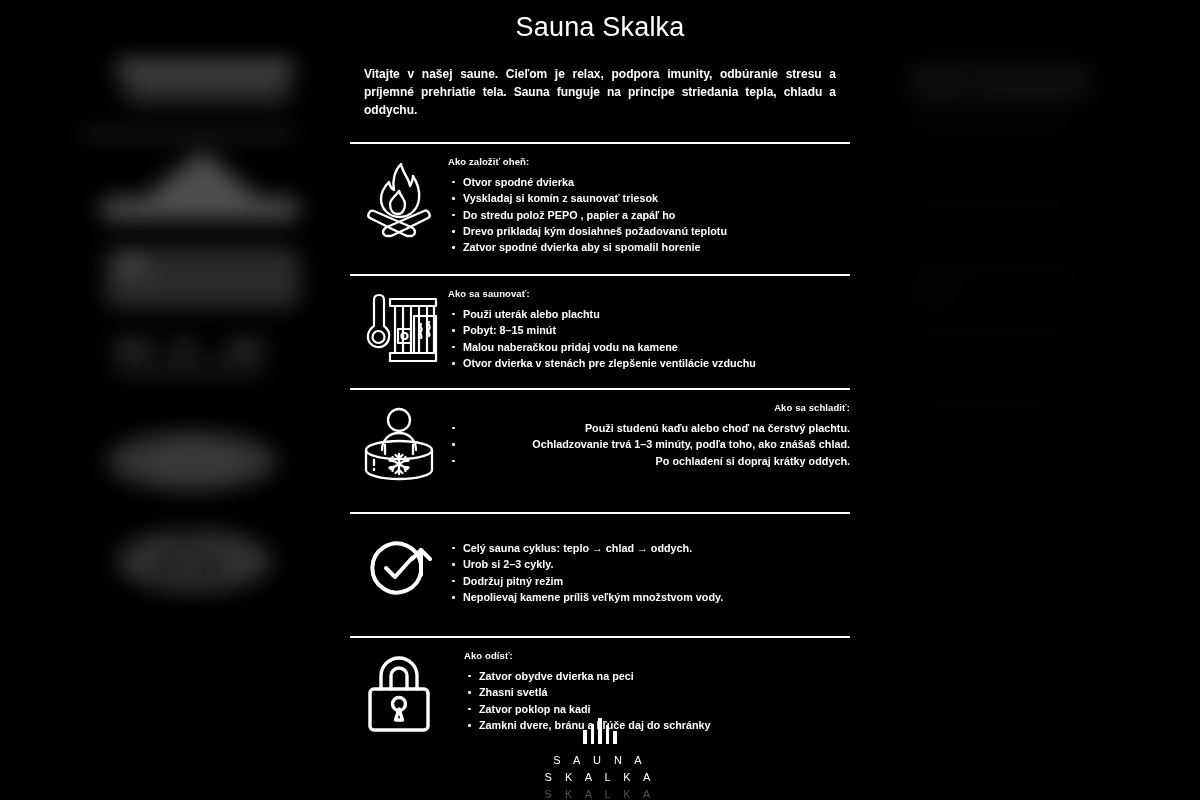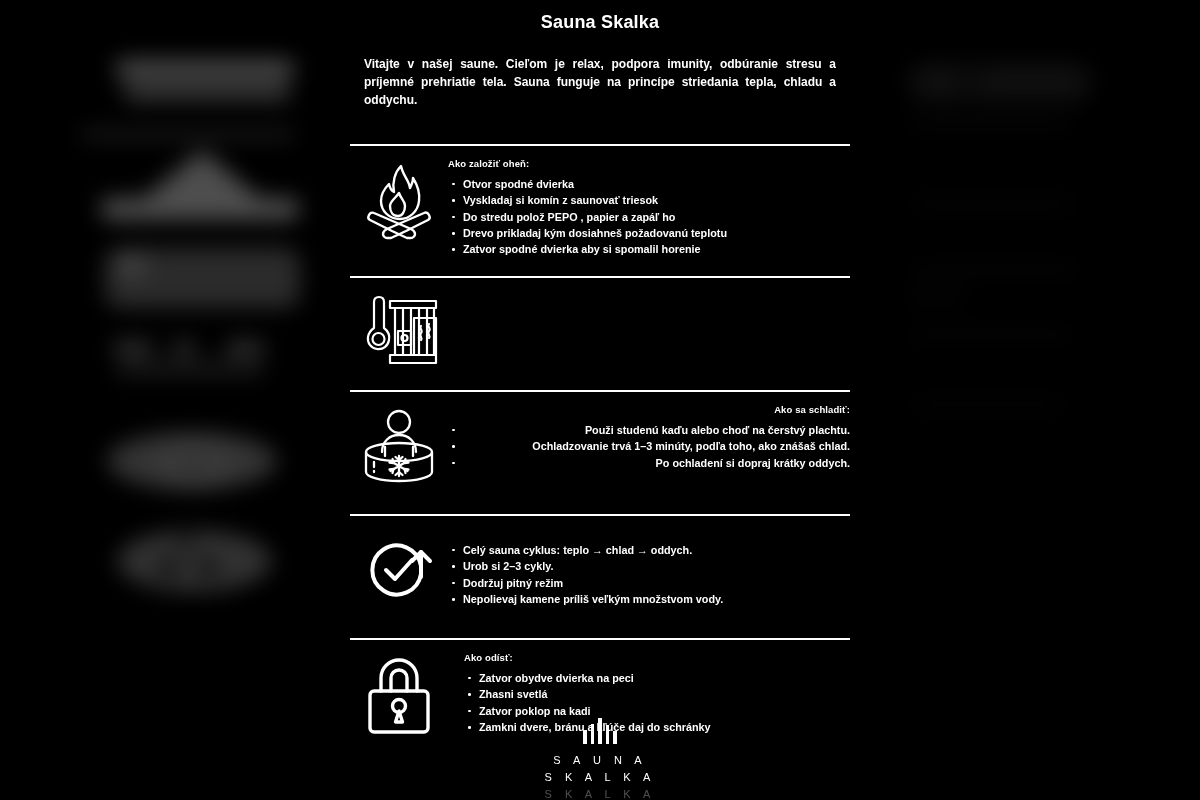--- a/index.html
+++ b/index.html
@@ -33,35 +33,35 @@
   
   .page{
     position:absolute;left:0;top:0;width:1200px;height:800px;
   }
   .col{
     position:absolute;left:350px;top:0;width:500px;
   }
 
   .title{
     text-align:center;
-    font-size:18px;
-    font-weight:700;
+    font-size:27px;
+    font-weight:400;
     letter-spacing:.2px;
     margin-top:12px;
   }
   .intro{
     margin:22px 14px 0 14px;
     font-size:12px;
     font-weight:700;
     line-height:1.52;
     text-align:justify;
     text-align-last:left;
   }
 
-  .sections{margin-top:34px;}
+  .sections{margin-top:22px;}
   .section{
     border-top:2px solid #ffffff;
     padding-top:8px;
     display:flex;
     align-items:flex-start;
   }
   .icon-cell{
     width:98px;min-width:98px;
     display:flex;align-items:flex-start;justify-content:center;
     padding-top:6px;
@@ -198,20 +198,29 @@
             <path d="M35 16 L35 63 M43 16 L43 63 M51 16 L51 63 M59 16 L59 63 M67 16 L67 63 M74 16 L74 63"></path>
 
             <rect x="54" y="26" width="22" height="37"></rect>
 
             <rect x="38" y="39" width="13" height="14"></rect>
             <circle cx="44.5" cy="46" r="3"></circle>
 
             <path d="M61 34 C58.5 36.5 63.5 38 61 41 C58.5 44 63 45.5 61 48"></path>
             <path d="M69 32 C66.5 34.5 71.5 36 69 39 C66.5 42 71 43.5 69 46"></path>
           </svg>
+        </div>
+        <div class="body-cell">
+          <div class="sec-head">Ako sa saunovať:</div>
+          <ul class="bullets">
+            <li>Použi uterák alebo plachtu</li>
+            <li>Pobyt: 8–15 minút</li>
+            <li>Malou naberačkou pridaj vodu na kamene</li>
+            <li>Otvor dvierka v stenách pre zlepšenie ventilácie vzduchu</li>
+          </ul>
         </div>
       </div>
 
       <div class="section s3">
         <div class="icon-cell">
           <svg width="82" height="82" viewBox="0 0 82 82" fill="none" stroke="#fff" stroke-width="2.3" stroke-linejoin="round" stroke-linecap="round">
 
             <circle cx="41" cy="16" r="11"></circle>
             <path d="M24 46 C24 36 31 29 41 29 C51 29 58 36 58 46"></path>
             <path d="M27 50 L27 41 M55 50 L55 41"></path>

